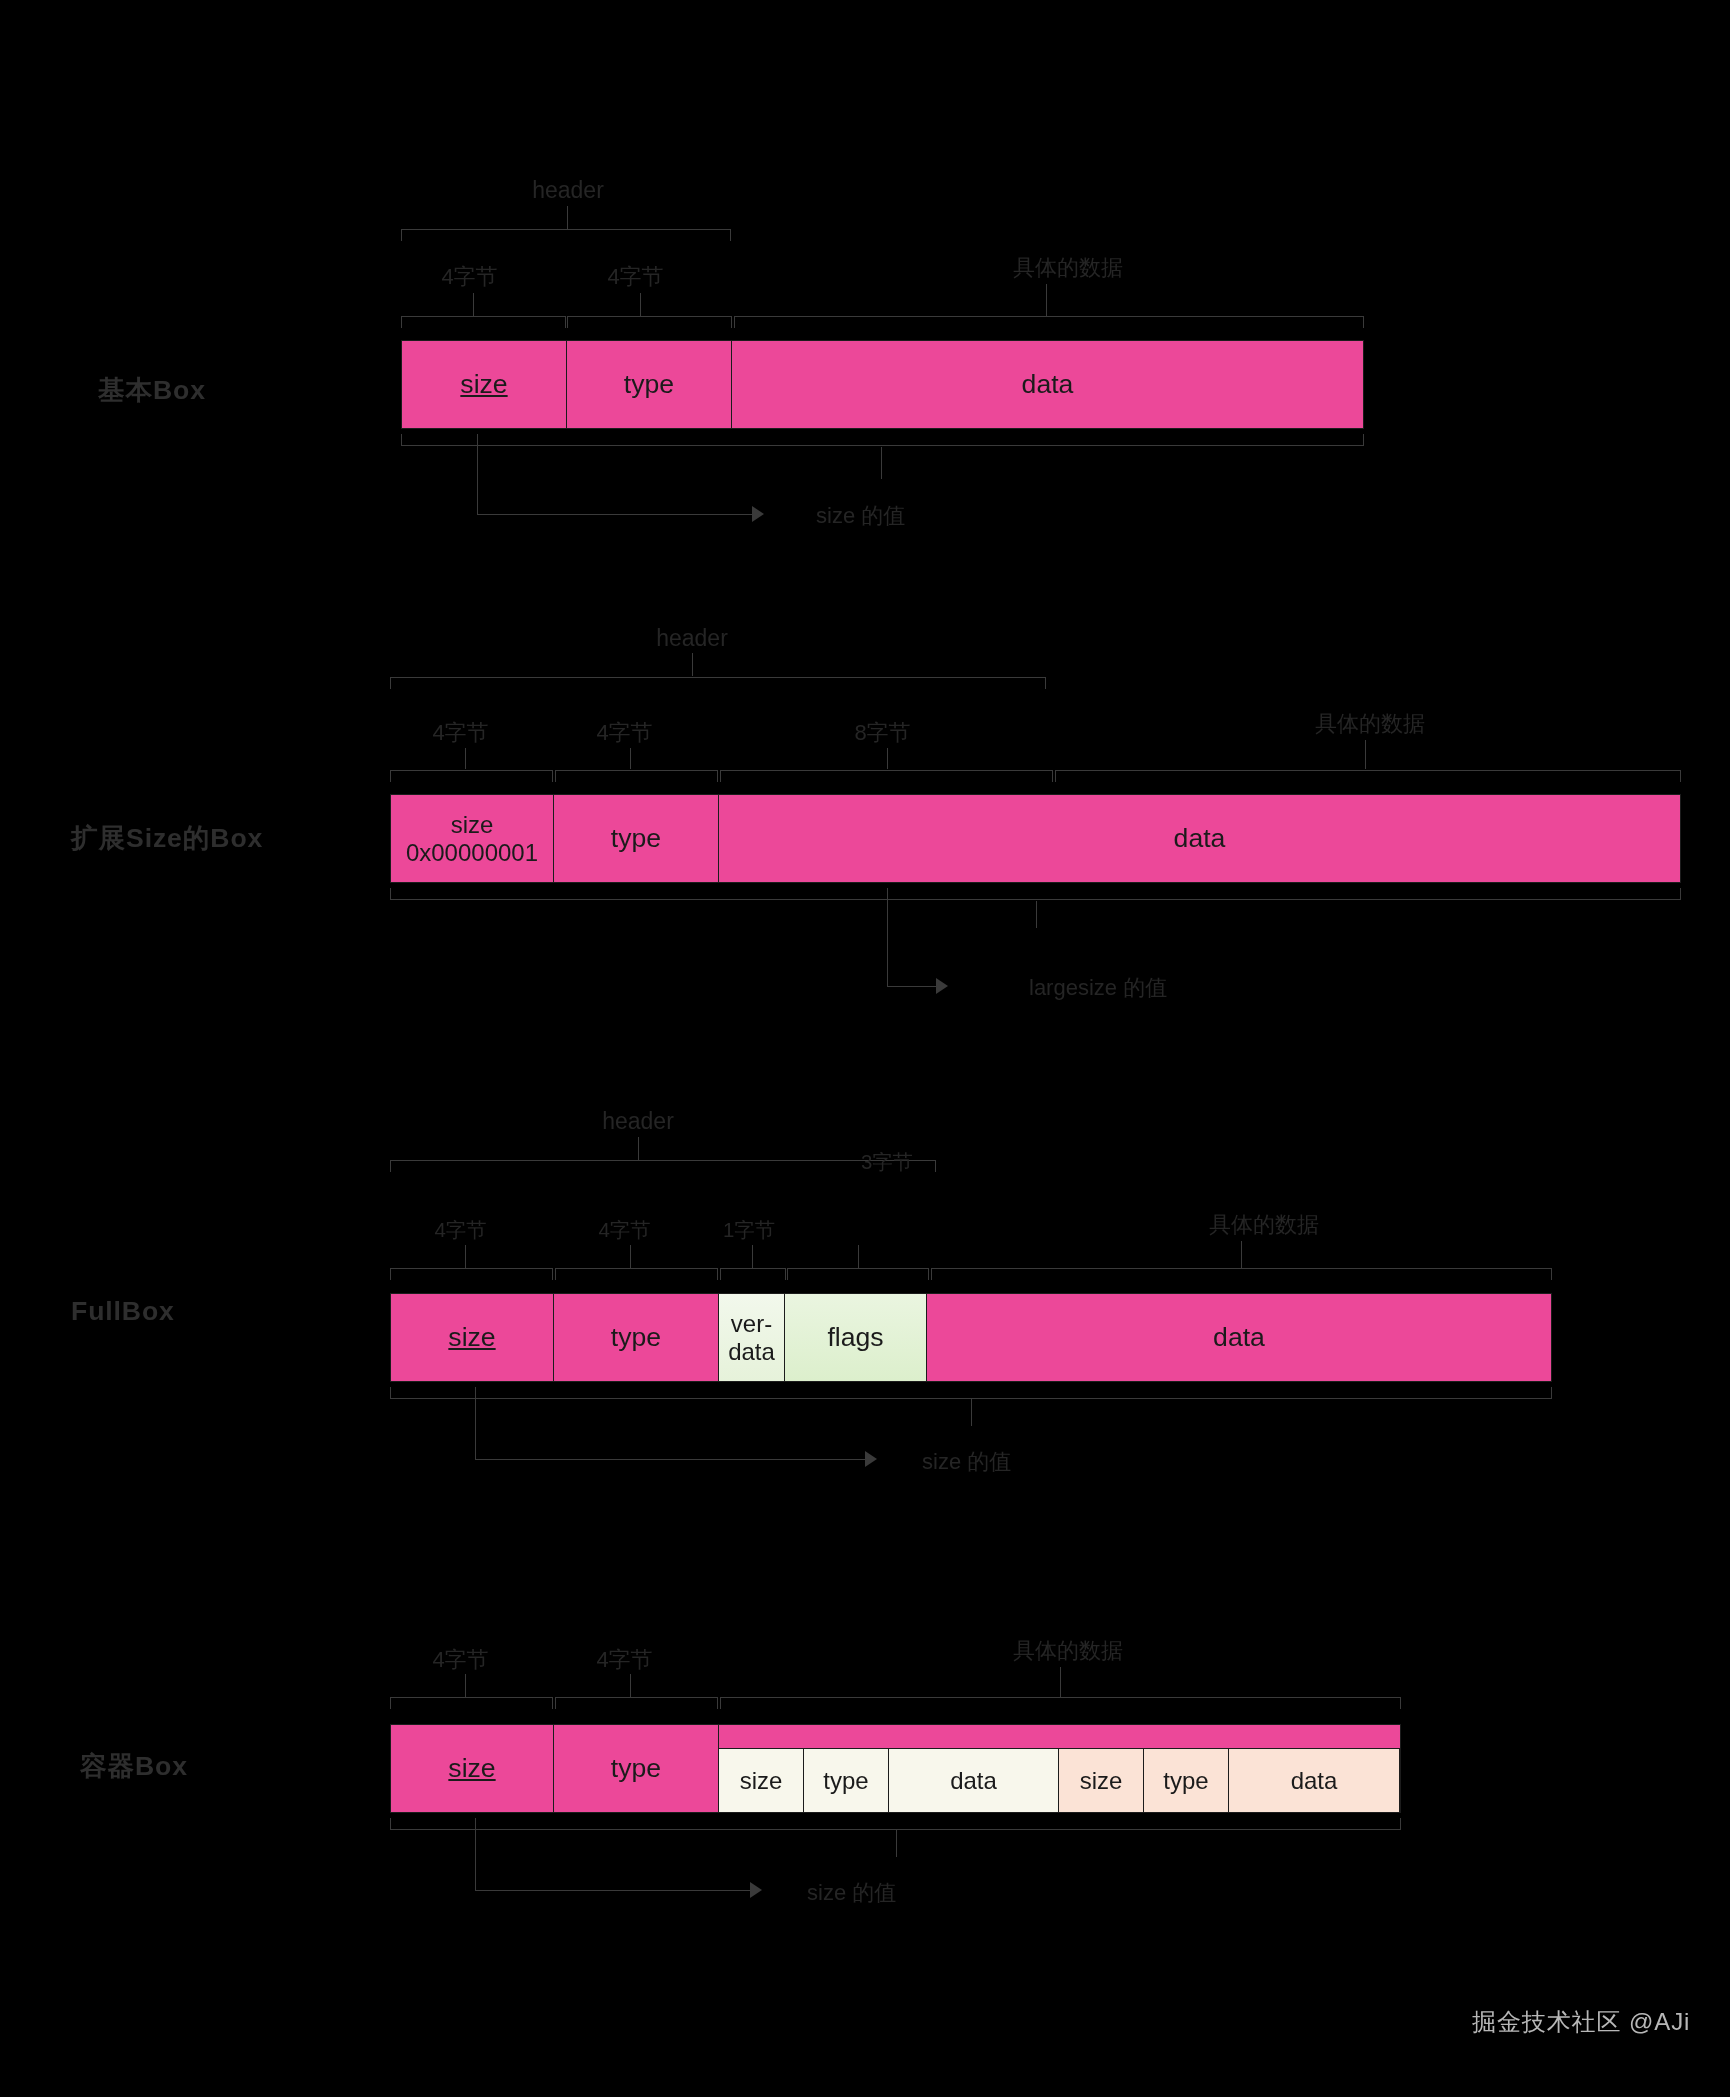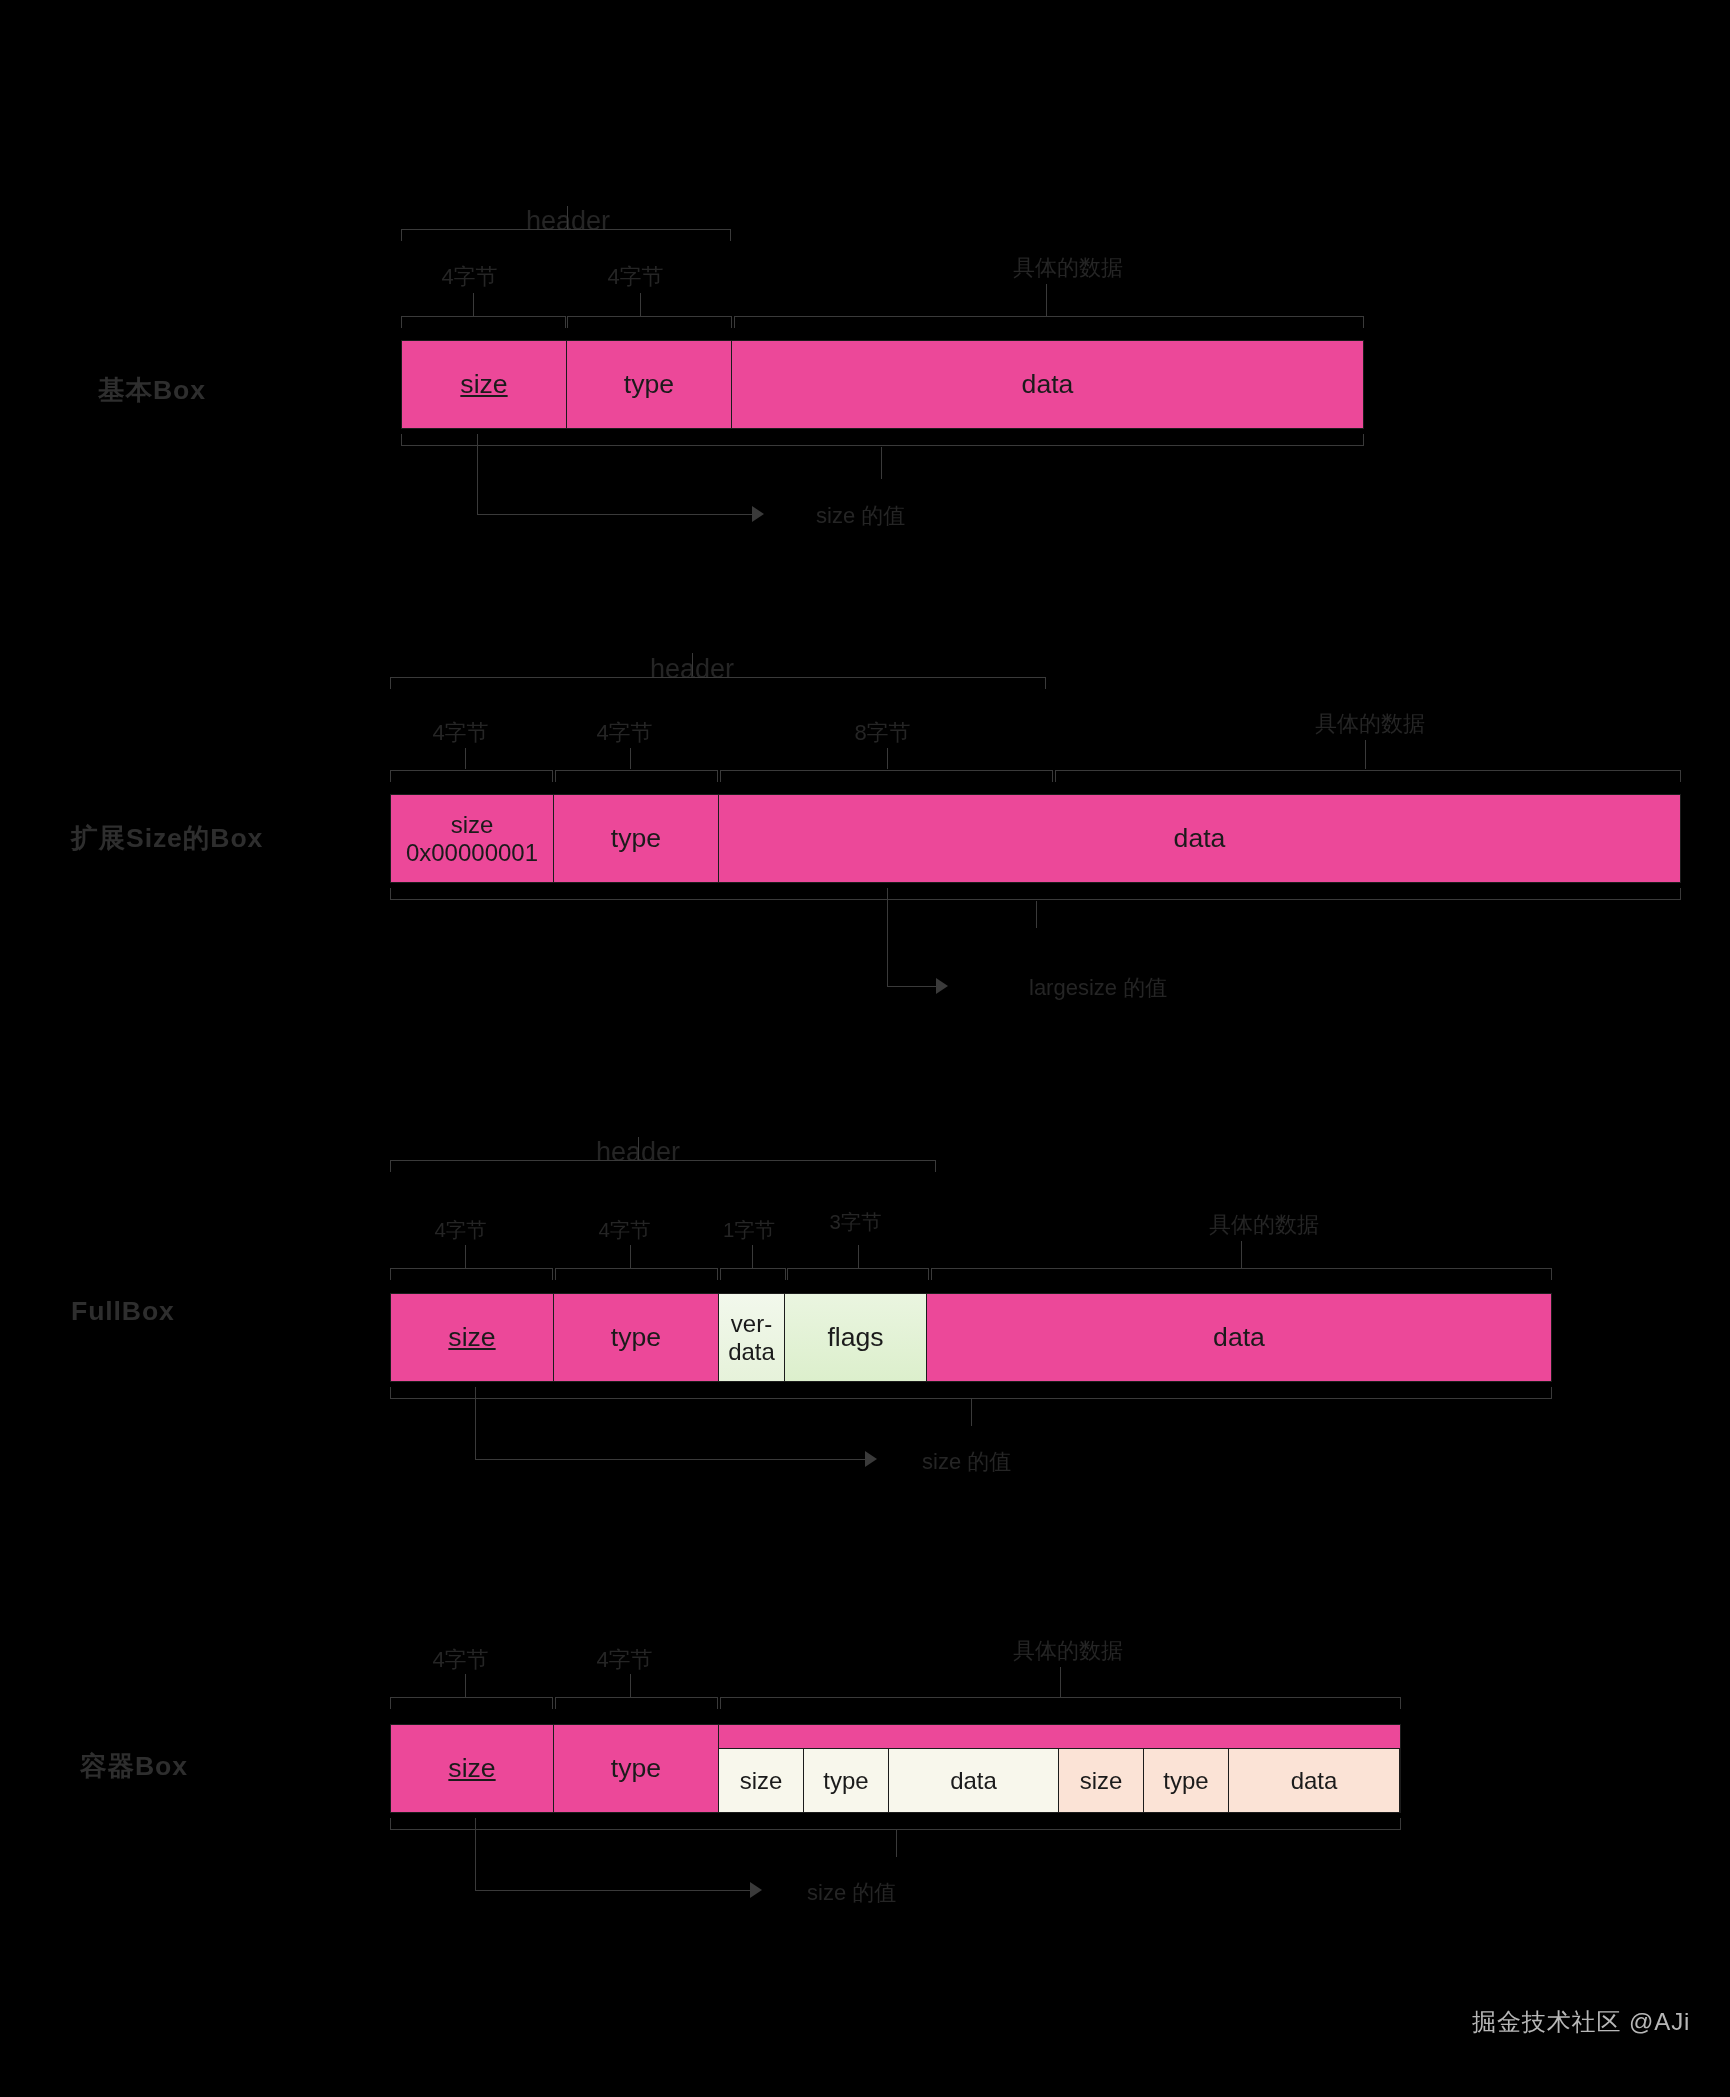--- a/index.html
+++ b/index.html
@@ -39,21 +39,21 @@
 
   
   .ann{
     position:absolute;
     font-size:22px;
     color:#252525;
     white-space:nowrap;
     text-align:center;
   }
   .ann.small{font-size:20.4px;}
-  .ann.hdr{font-size:27px;margin-top:29px;}
+  .ann.hdr{font-size:23px;}
 
   
   .brk-top{
     position:absolute;
     border-top:1.8px solid #3a3a3a;
     border-left:1.8px solid #3a3a3a;
     border-right:1.8px solid #3a3a3a;
     height:12.4px;
     box-sizing:border-box;
   }
@@ -173,21 +173,21 @@
 
   <div class="row-label" style="left:71px;top:1296px;">FullBox</div>
 
   <div class="ann hdr" style="left:567px;top:1108px;width:142px;">header</div>
   <div class="tick" style="left:638px;top:1137px;height:23px;"></div>
   <div class="brk-top" style="left:390px;top:1160px;width:546px;"></div>
 
   <div class="ann small" style="left:403px;top:1216px;width:115px;">4字节</div>
   <div class="ann small" style="left:567px;top:1216px;width:115px;">4字节</div>
   <div class="ann small" style="left:700px;top:1216px;width:98px;">1字节</div>
-  <div class="ann small" style="left:798px;top:1208px;width:115px;">3字节</div>
+  <div class="ann small" style="left:798px;top:1148px;width:115px;text-align:right;">3字节</div>
   <div class="tick" style="left:465px;top:1245px;height:23px;"></div>
   <div class="tick" style="left:630px;top:1245px;height:23px;"></div>
   <div class="tick" style="left:752px;top:1245px;height:23px;"></div>
   <div class="tick" style="left:858px;top:1245px;height:23px;"></div>
   <div class="brk-top" style="left:390px;top:1268px;width:163px;"></div>
   <div class="brk-top" style="left:555px;top:1268px;width:163px;"></div>
   <div class="brk-top" style="left:720px;top:1268px;width:66px;"></div>
   <div class="brk-top" style="left:787px;top:1268px;width:142px;"></div>
 
   <div class="ann" style="left:1162px;top:1210px;width:204px;">具体的数据</div>

